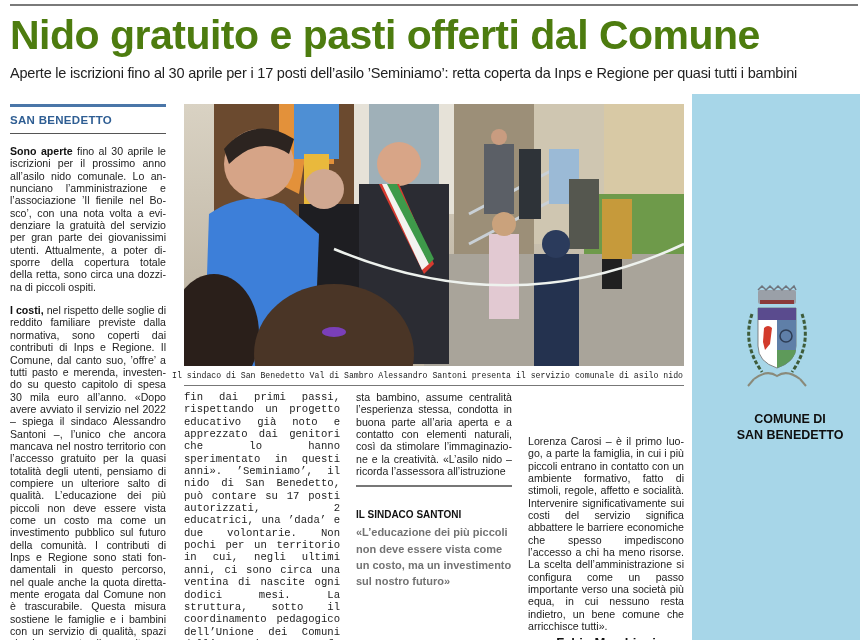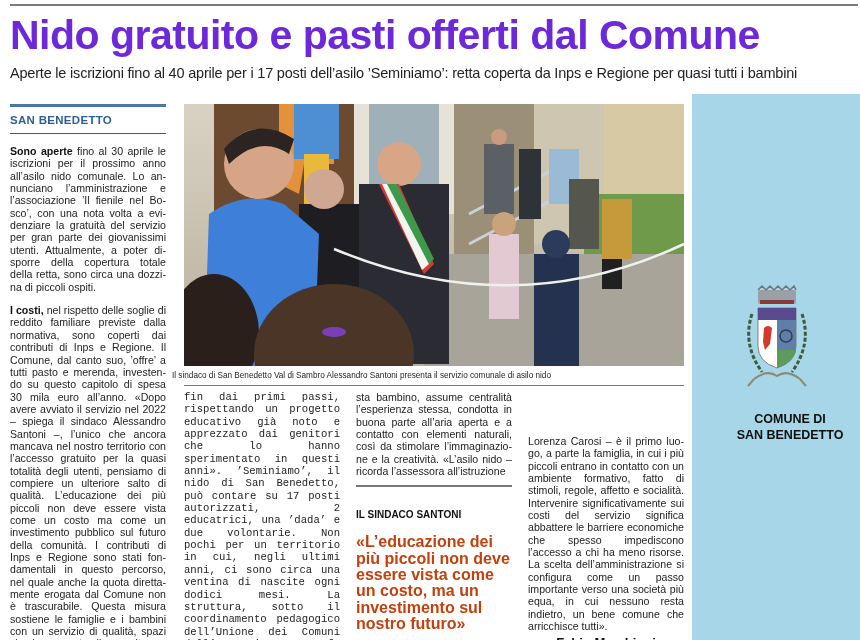--- a/index.html
+++ b/index.html
@@ -4,21 +4,21 @@
 <style>
   * { box-sizing: border-box; margin: 0; padding: 0; }
   html, body { width: 860px; height: 640px; overflow: hidden; background: #ffffff; }
   body { font-family: "Liberation Sans", sans-serif; color: #1c1c1c; position: relative; }
 
   .top-rule { position: absolute; left: 10px; top: 4px; width: 848px; height: 2px; background: #7a7a7a; }
 
   .headline {
     position: absolute; left: 10px; top: 12px; width: 850px;
     font-family: "Liberation Sans", sans-serif; font-weight: 700;
-    font-size: 41px; letter-spacing: -0.5px; line-height: 46px; color: #6d28d9;
+    font-size: 41px; letter-spacing: -0.5px; line-height: 46px; color: #4d7c0f;
     white-space: nowrap;
   }
   .subhead {
     position: absolute; left: 10px; top: 64px; width: 850px;
     font-size: 14.5px; line-height: 18px; color: #222; white-space: nowrap; letter-spacing: -0.2px;
   }
 
   
   .col-left { position: absolute; left: 10px; top: 104px; width: 156px; }
   .kicker-rule-top { height: 3px; background: #4a76a8; }
@@ -35,34 +35,34 @@
   .col-left .body-text { margin-top: 11px; }
   .body-text b { font-weight: 700; color: #111; }
 
   
   .photo {
     position: absolute; left: 184px; top: 104px; width: 500px; height: 262px;
     overflow: hidden; background: #b9b4a8;
   }
   .caption {
     position: absolute; left: 172px; top: 370px; width: 500px;
-    font-size: 8.2px; line-height: 11px; color: #222; white-space: nowrap;
+    font-size: 8.2px; line-height: 11px; color: #222; white-space: nowrap; font-family: Liberation Mono, monospace;
   }
   .caption-rule { position: absolute; left: 184px; top: 385px; width: 500px; height: 1px; background: #777; }
 
   .col { position: absolute; top: 391px; width: 156px; }
   .col-2 { left: 184px; font-family: Liberation Mono, monospace; }
   .col-3 { left: 356px; }
   .col-4 { left: 528px; margin-top: 44px; }
 
   .quote-box { margin-top: 8px; }
   .quote-rule { height: 2px; background: #777; }
   .quote-label { font-size: 10px; font-weight: 700; color: #111; margin-top: 22px; line-height: 11px; }
   .quote-text {
-    font-size: 16px; font-weight: 700; color: #c2410c; line-height: 16.3px; margin-top: 14px;
+    font-size: 11px; font-weight: 700; color: #737373; line-height: 16.3px; margin-top: 4px;
   }
 
   .byline { text-align: center; font-size: 13px; font-weight: 700; margin-top: 2px; color: #111; }
   .rights { text-align: right; font-size: 5.5px; color: #555; margin-top: 7px; letter-spacing: 0.2px; }
 
   
   .sidebar {
     position: absolute; left: 692px; top: 94px; width: 168px; height: 546px;
     background: #a7d6e8;
   }
@@ -72,21 +72,21 @@
     font-size: 12.5px; font-weight: 700; line-height: 15.5px; color: #0f0f0f;
   }
   .sidebar-title div { display: block; }
 </style>
 </head>
 <body>
 
 <div class="top-rule"></div>
 
 <h1 class="headline">Nido gratuito e pasti offerti dal Comune</h1>
-<div class="subhead">Aperte le iscrizioni fino al 40 aprile per i 17 posti dell’asilo ’Seminiamo’: retta coperta da Inps e Regione per quasi tutti i bambini</div>
+<div class="subhead">Aperte le iscrizioni fino al 30 aprile per i 17 posti dell’asilo ’Seminiamo’: retta coperta da Inps e Regione per quasi tutti i bambini</div>
 
 <div class="col-left">
   <div class="kicker-rule-top"></div>
   <div class="kicker">SAN BENEDETTO</div>
   <div class="kicker-rule-bottom"></div>
   <div class="body-text">
     <b>Sono aperte</b><span> fino al 30 aprile le iscrizioni per il prossimo anno all’asilo nido comunale. Lo an­nunciano l’amministrazione e l’associazione ’Il fienile nel Bo­sco’, con una nota volta a evi­denziare la gratuità del servizio per gran parte dei giovanissimi utenti. Attualmente, a poter di­sporre della copertura totale della retta, sono circa una dozzi­na di piccoli ospiti.</span>
   </div>
   <div class="body-text">
     <b>I costi,</b><span> nel rispetto delle soglie di reddito familiare previste dal­la normativa, sono coperti dai contributi di Inps e Regione. Il Comune, dal canto suo, ’offre’ a tutti pasto e merenda, investen­do su questo capitolo di spesa 30 mila euro all’anno. «Dopo avere avviato il servizio nel 2022 – spiega il sindaco Alessan­dro Santoni –, l’unico che anco­ra mancava nel nostro territorio con l’accesso gratuito per la quasi totalità degli utenti, pen­siamo di compiere un ulteriore salto di qualità. L’educazione dei più piccoli non deve essere vista come un costo ma come un investimento pubblico sul fu­turo della comunità. I contributi di Inps e Regione sono stati fon­damentali in questo percorso, nel quale anche la quota diretta­mente erogata dal Comune non è trascurabile. Questa misura sostiene le famiglie e i bambini con un servizio di qualità, spazi sicuri e supporto alla crescita</span>

